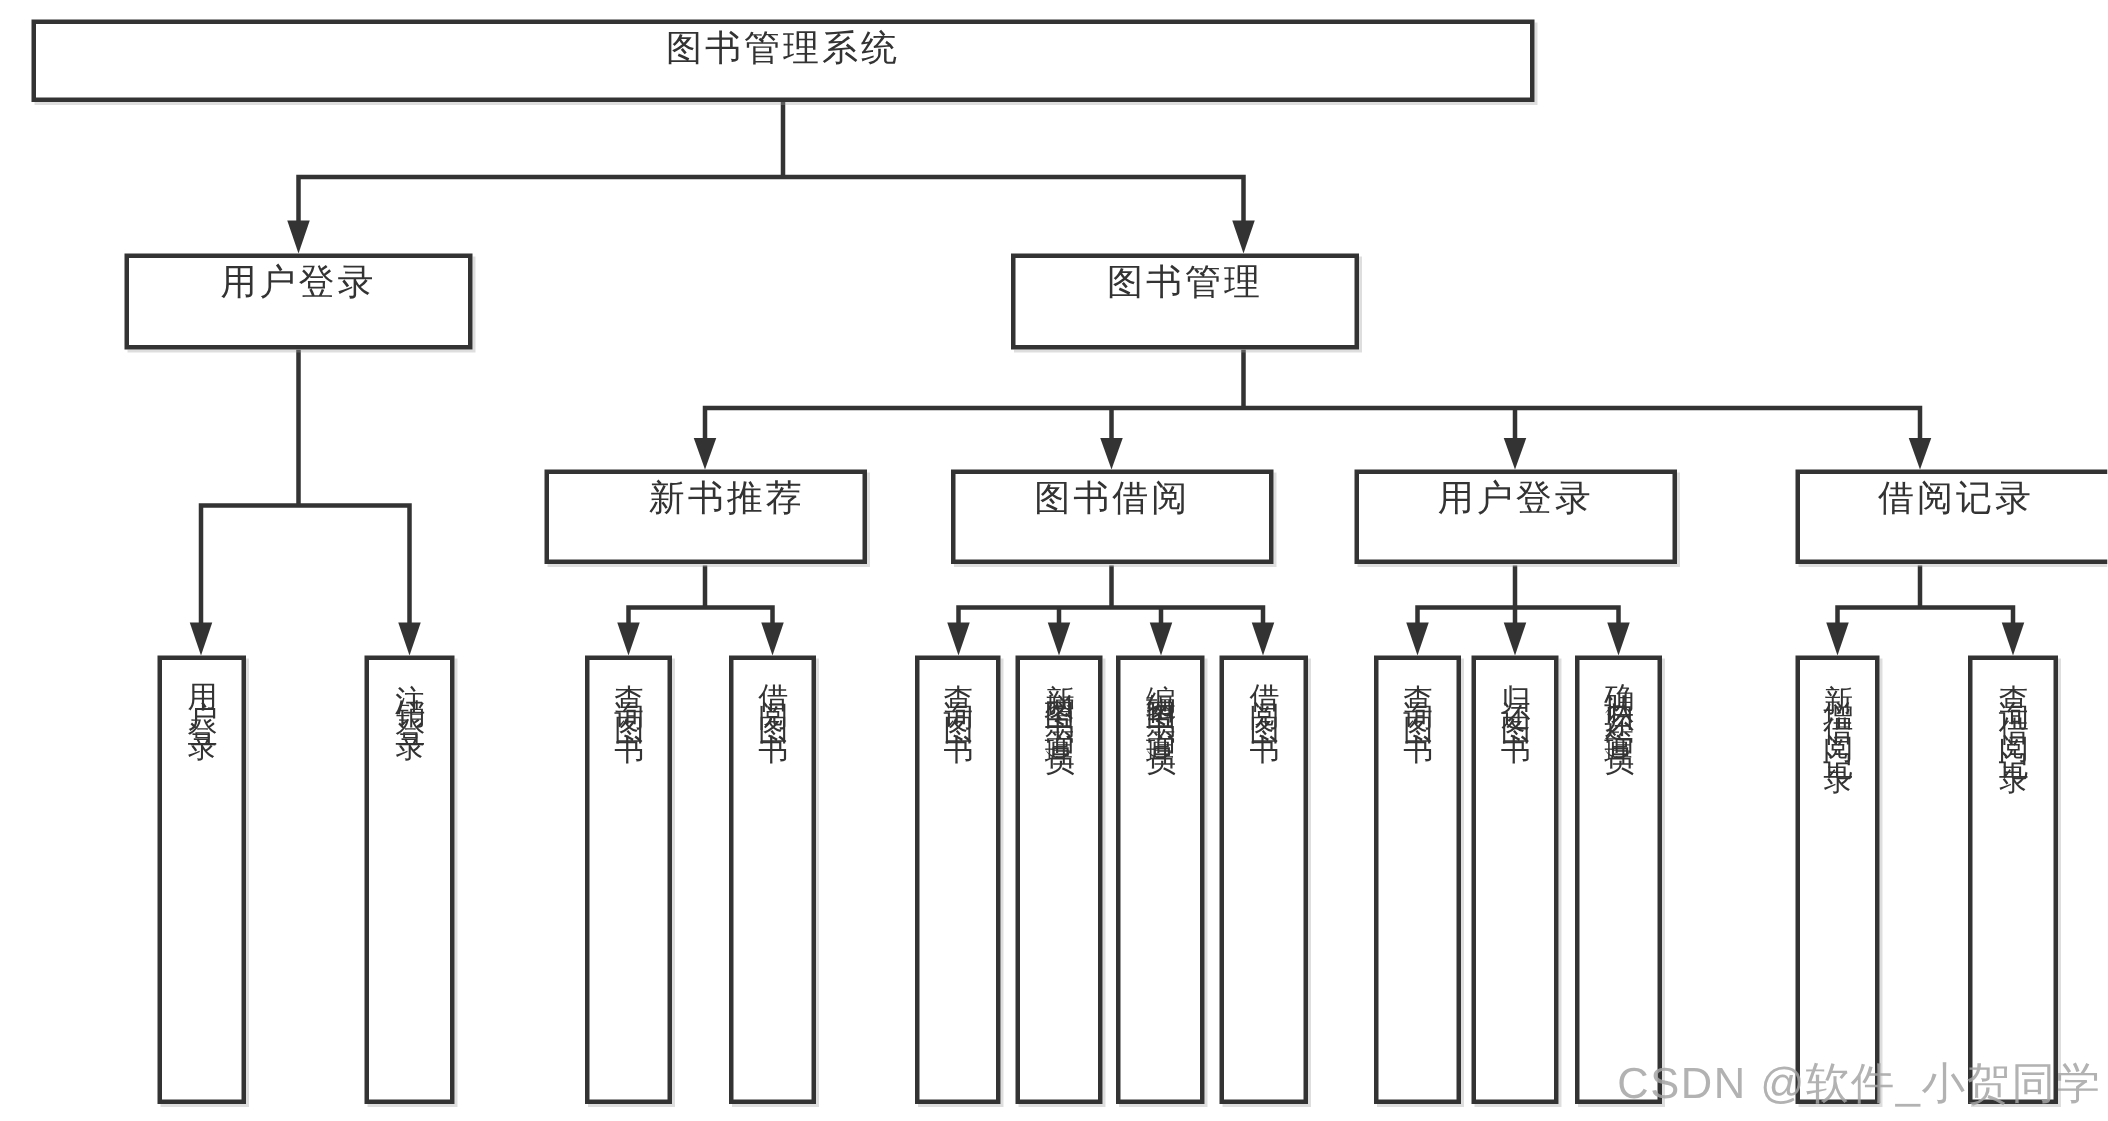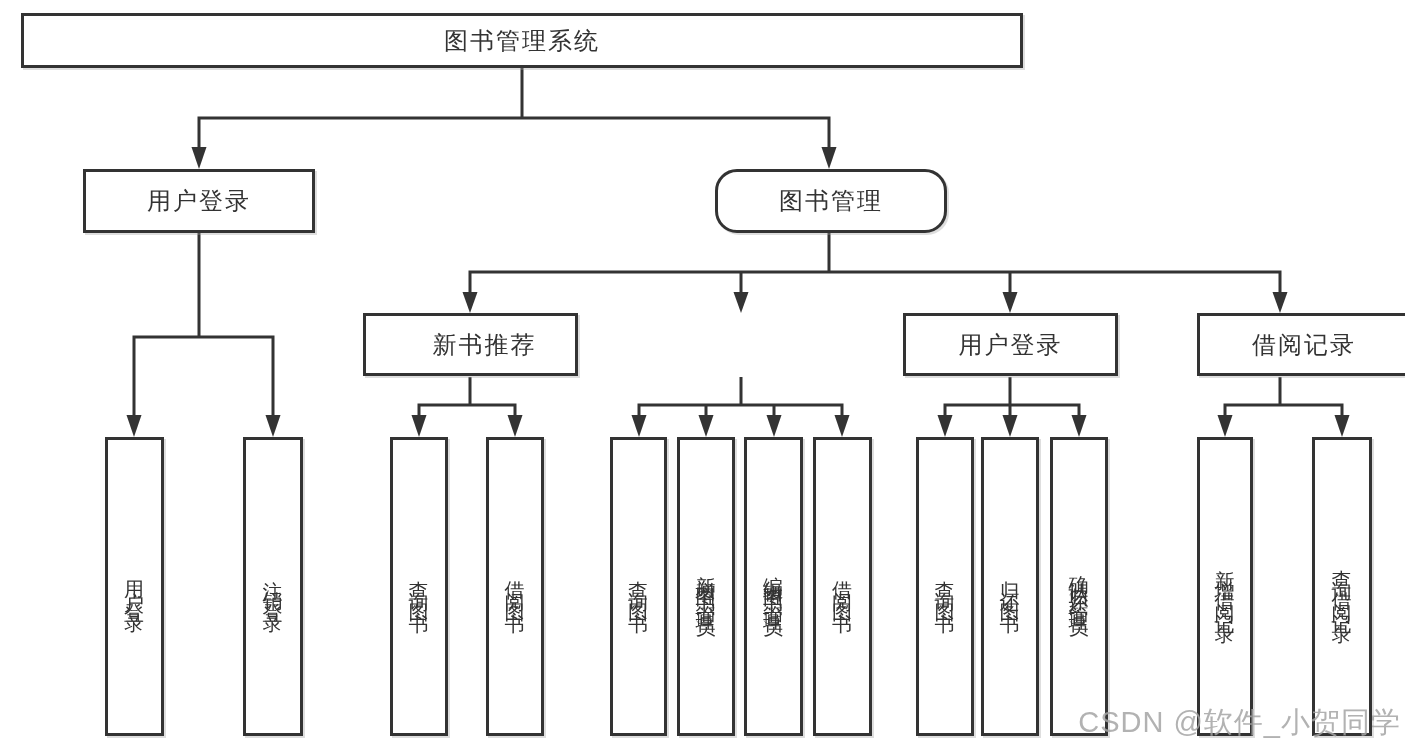--- a/index.html
+++ b/index.html
@@ -10,21 +10,21 @@
     font-family:"Liberation Sans","DejaVu Sans",sans-serif;
     overflow:hidden;
   }
   #wires{position:absolute;left:0;top:0;z-index:1;}
   .node{
     position:absolute;
     box-sizing:border-box;
     border:3px solid #333333;
     background:#ffffff;
     box-shadow:2px 2px 0 rgba(160,160,160,0.35);
-    display:flex;align-items:center;justify-content:center;
+    display:flex;justify-content:center;
     color:#333333;
     z-index:2;
   }
   .h-label{font-size:24px;letter-spacing:2px;white-space:nowrap;}
   .leaf .v-label{
     writing-mode:vertical-rl;
     text-orientation:mixed;
     font-size:20px;
     letter-spacing:11px;
     line-height:1;
@@ -86,26 +86,29 @@
     </g>
   </svg>
 
   <div class="node" style="left:21px;top:13px;width:1002px;height:55px;">
     <span class="h-label">图书管理系统</span>
   </div>
 
   <div class="node" style="left:83px;top:169px;width:232px;height:64px;">
     <span class="h-label">用户登录</span>
   </div>
-  <div class="node" style="left:715px;top:169px;width:232px;height:64px;border-radius:22px;">
+  <div class="node" style="left:674px;top:169px;width:232px;height:64px;">
     <span class="h-label">图书管理</span>
   </div>
 
   <div class="node" style="left:363px;top:313px;width:215px;height:63px;padding-left:28px;">
     <span class="h-label">新书推荐</span>
+  </div>
+  <div class="node" style="left:634px;top:313px;width:215px;height:63px;">
+    <span class="h-label">图书借阅</span>
   </div>
   <div class="node" style="left:903px;top:313px;width:215px;height:63px;">
     <span class="h-label">用户登录</span>
   </div>
   <div class="node" style="left:1173px;top:313px;width:214px;height:63px;margin-left:24px;">
     <span class="h-label">借阅记录</span>
   </div>
 
   <div class="node leaf" style="left:105px;top:437px;width:59px;height:299px;">
     <span class="v-label">用户登录</span>

